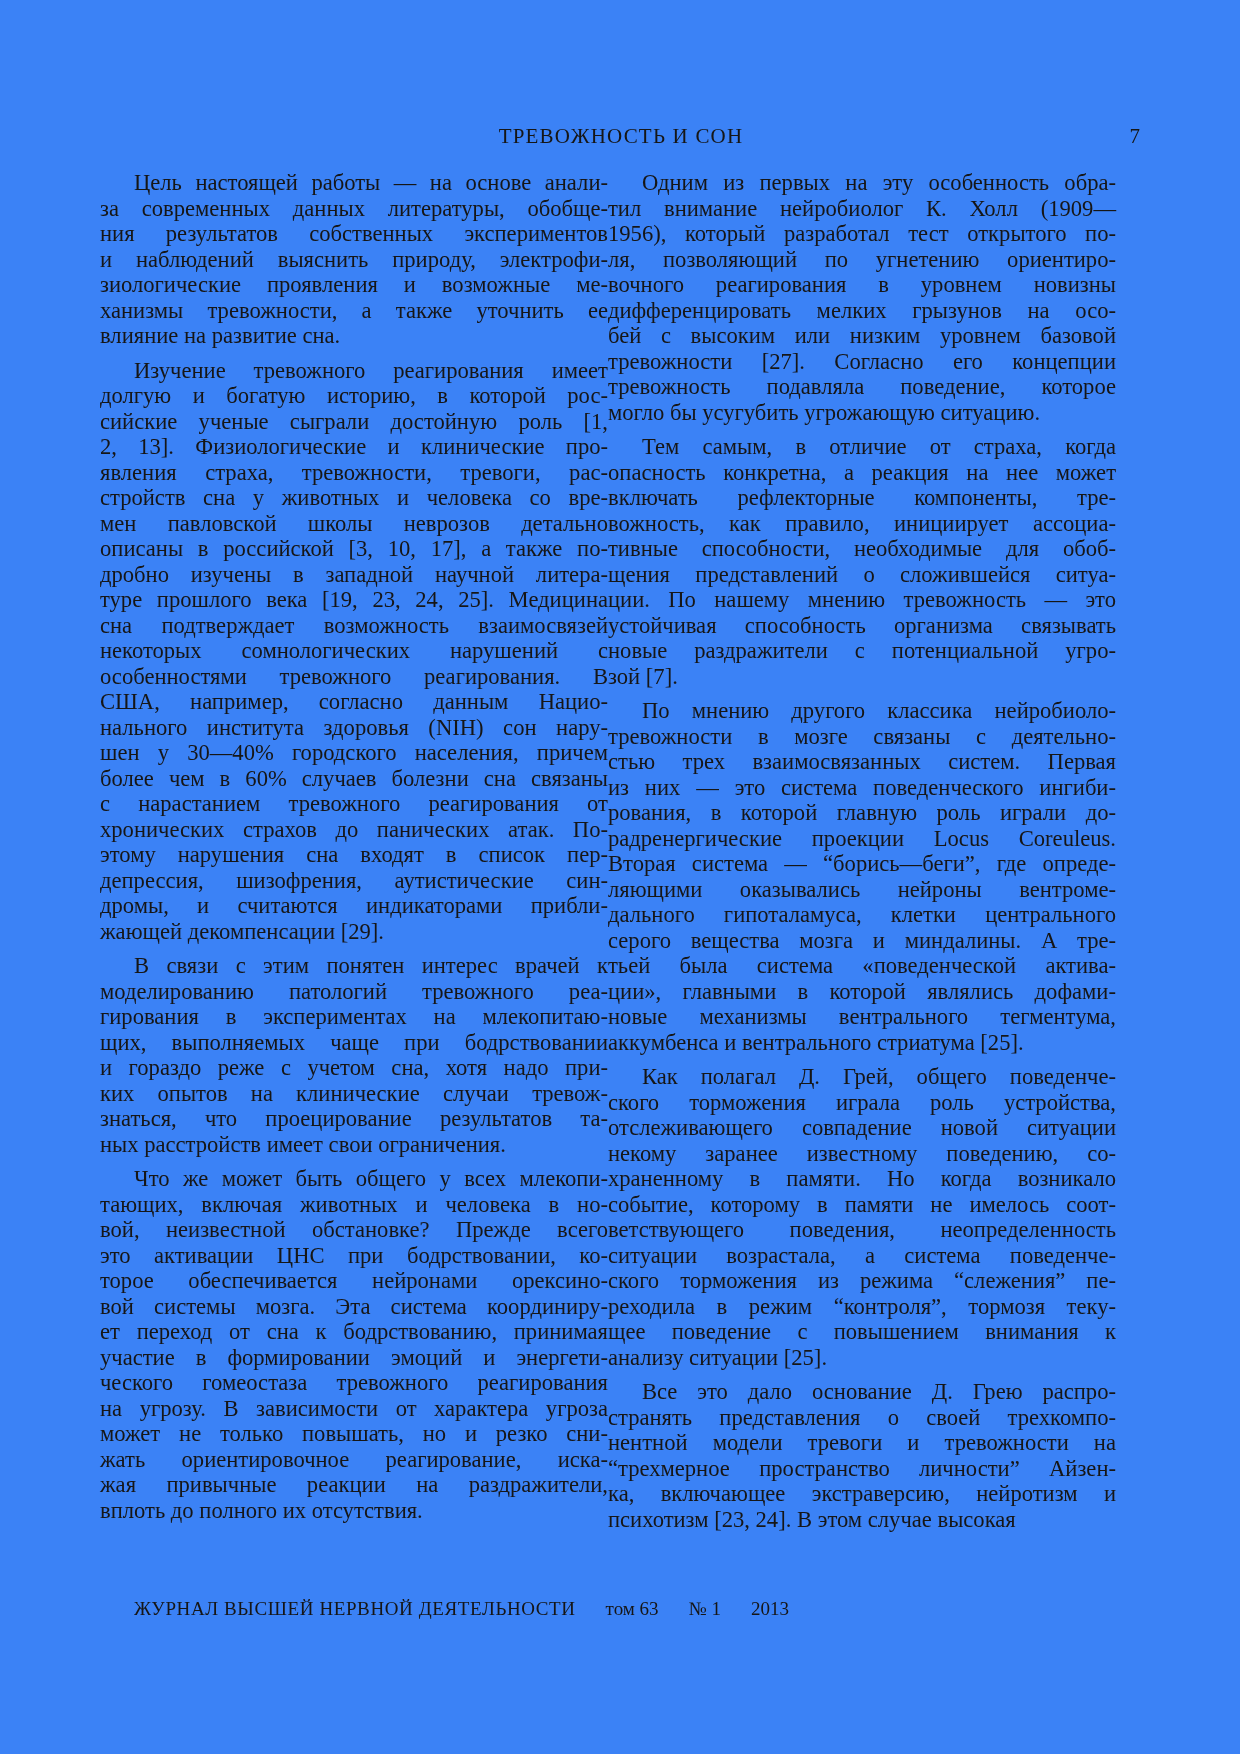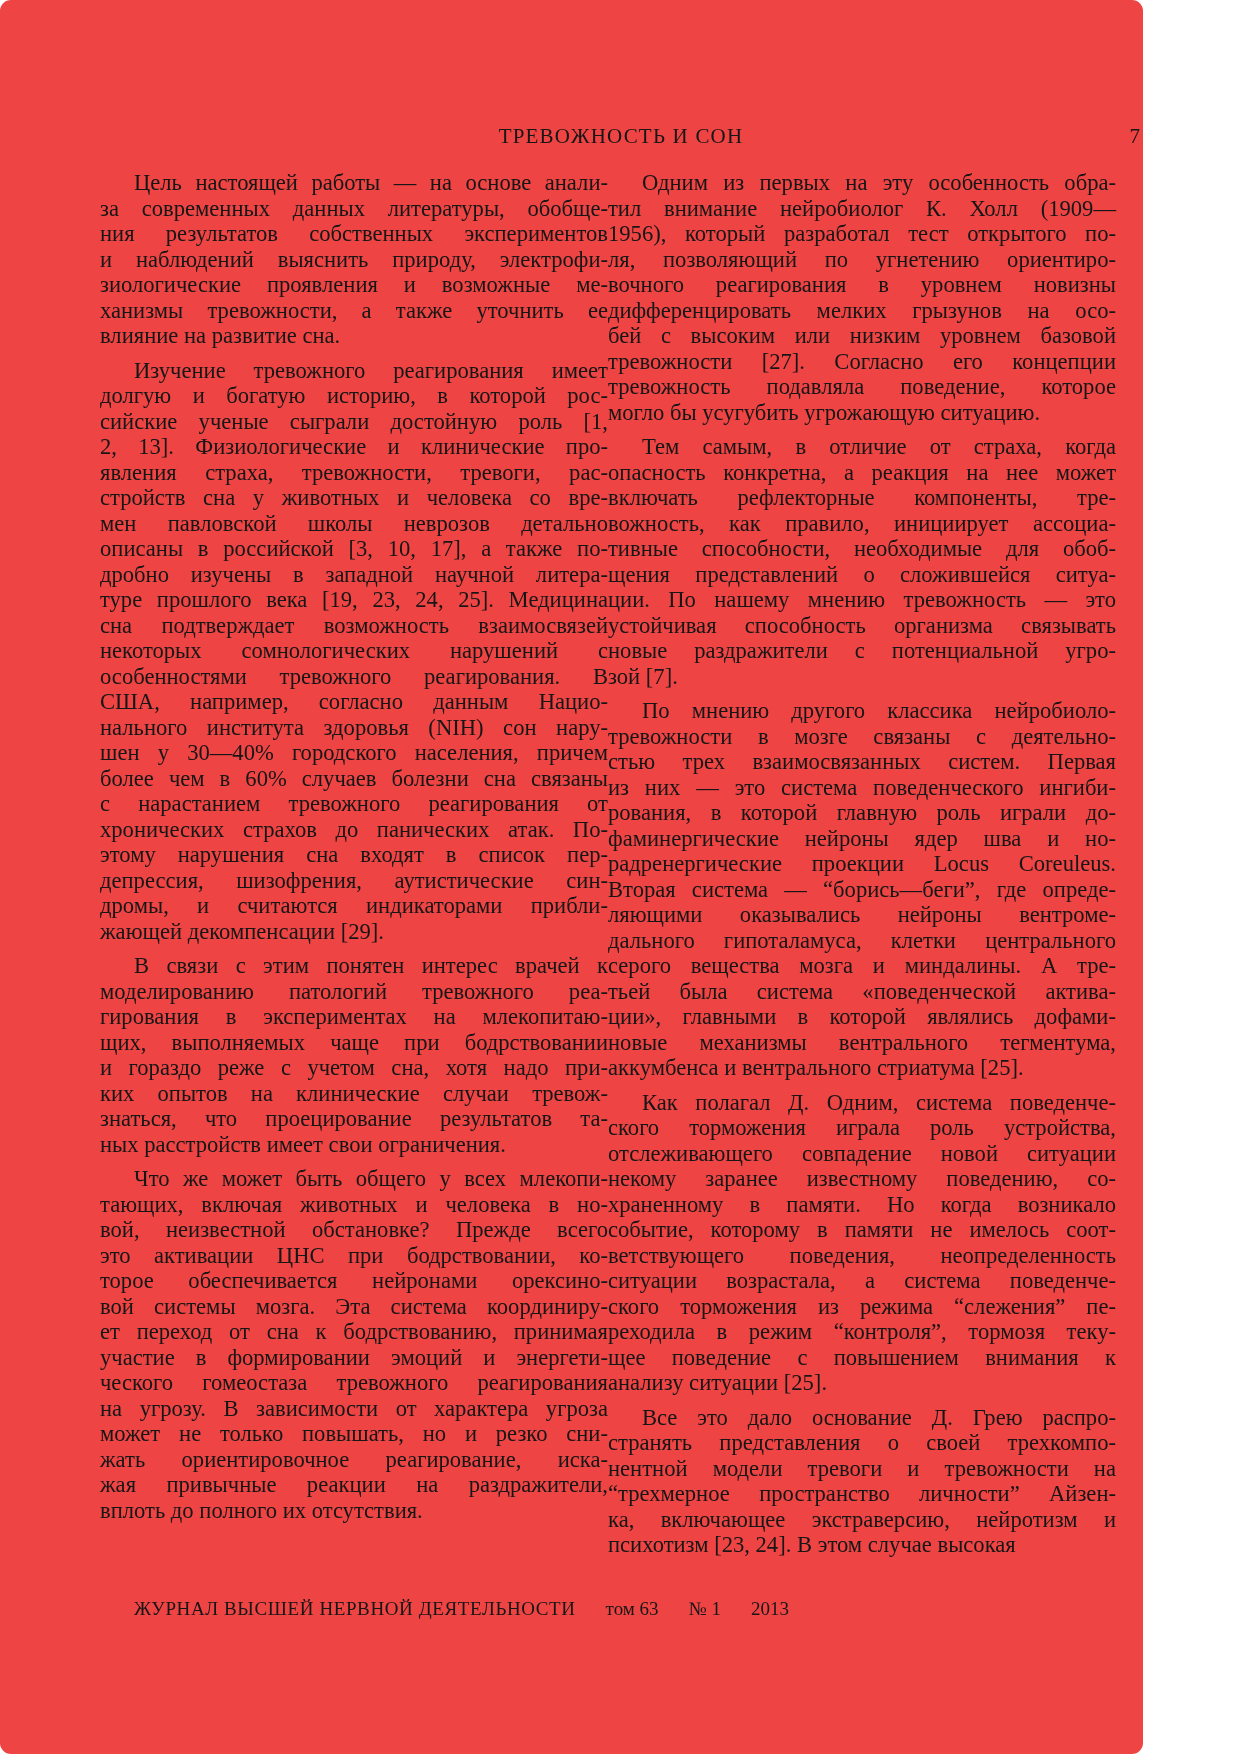--- a/index.html
+++ b/index.html
@@ -2,27 +2,26 @@
 <html lang="ru"><head>
 <meta charset="utf-8">
 <style>
   html, body {
     margin: 0;
     padding: 0;
     background: #ffffff;
   }
   .page {
     position: relative;
-    width: 1143px;
+    width: 1240px;
     height: 1754px;
-    background: #ef4444;
+    background: #3b82f6;
     overflow: hidden;
     font-family: "Liberation Serif", "DejaVu Serif", serif;
     color: #161616;
-    border-radius: 11px;
   }
   
   .running-head {
     position: absolute;
     top: 124px;
     left: 100px;
     width: 1042px;
     text-align: center;
     font-size: 21px;
     letter-spacing: 1.2px;
@@ -174,33 +173,32 @@
           <div class="line">устойчивая способность организма связывать</div>
           <div class="line">новые раздражители с потенциальной угро-</div>
           <div class="line last">зой [7].</div>
         </div>
         <div class="para">
           <div class="line first">По мнению другого классика нейробиоло-</div>
           <div class="line">тревожности в мозге связаны с деятельно-</div>
           <div class="line">стью трех взаимосвязанных систем. Первая</div>
           <div class="line">из них — это система поведенческого ингиби-</div>
           <div class="line">рования, в которой главную роль играли до-</div>
-          <div class="line">фаминергические нейроны ядер шва и но-</div>
           <div class="line">радренергические проекции Locus Coreuleus.</div>
           <div class="line">Вторая система — “борись—беги”, где опреде-</div>
           <div class="line">ляющими оказывались нейроны вентроме-</div>
           <div class="line">дального гипоталамуса, клетки центрального</div>
           <div class="line">серого вещества мозга и миндалины. А тре-</div>
           <div class="line">тьей была система «поведенческой актива-</div>
           <div class="line">ции», главными в которой являлись дофами-</div>
           <div class="line">новые механизмы вентрального тегментума,</div>
           <div class="line last">аккумбенса и вентрального стриатума [25].</div>
         </div>
         <div class="para">
-          <div class="line first">Как полагал Д. Одним, система поведенче-</div>
+          <div class="line first">Как полагал Д. Грей, общего поведенче-</div>
           <div class="line">ского торможения играла роль устройства,</div>
           <div class="line">отслеживающего совпадение новой ситуации</div>
           <div class="line">некому заранее известному поведению, со-</div>
           <div class="line">храненному в памяти. Но когда возникало</div>
           <div class="line">событие, которому в памяти не имелось соот-</div>
           <div class="line">ветствующего поведения, неопределенность</div>
           <div class="line">ситуации возрастала, а система поведенче-</div>
           <div class="line">ского торможения из режима “слежения” пе-</div>
           <div class="line">реходила в режим “контроля”, тормозя теку-</div>
           <div class="line">щее поведение с повышением внимания к</div>

